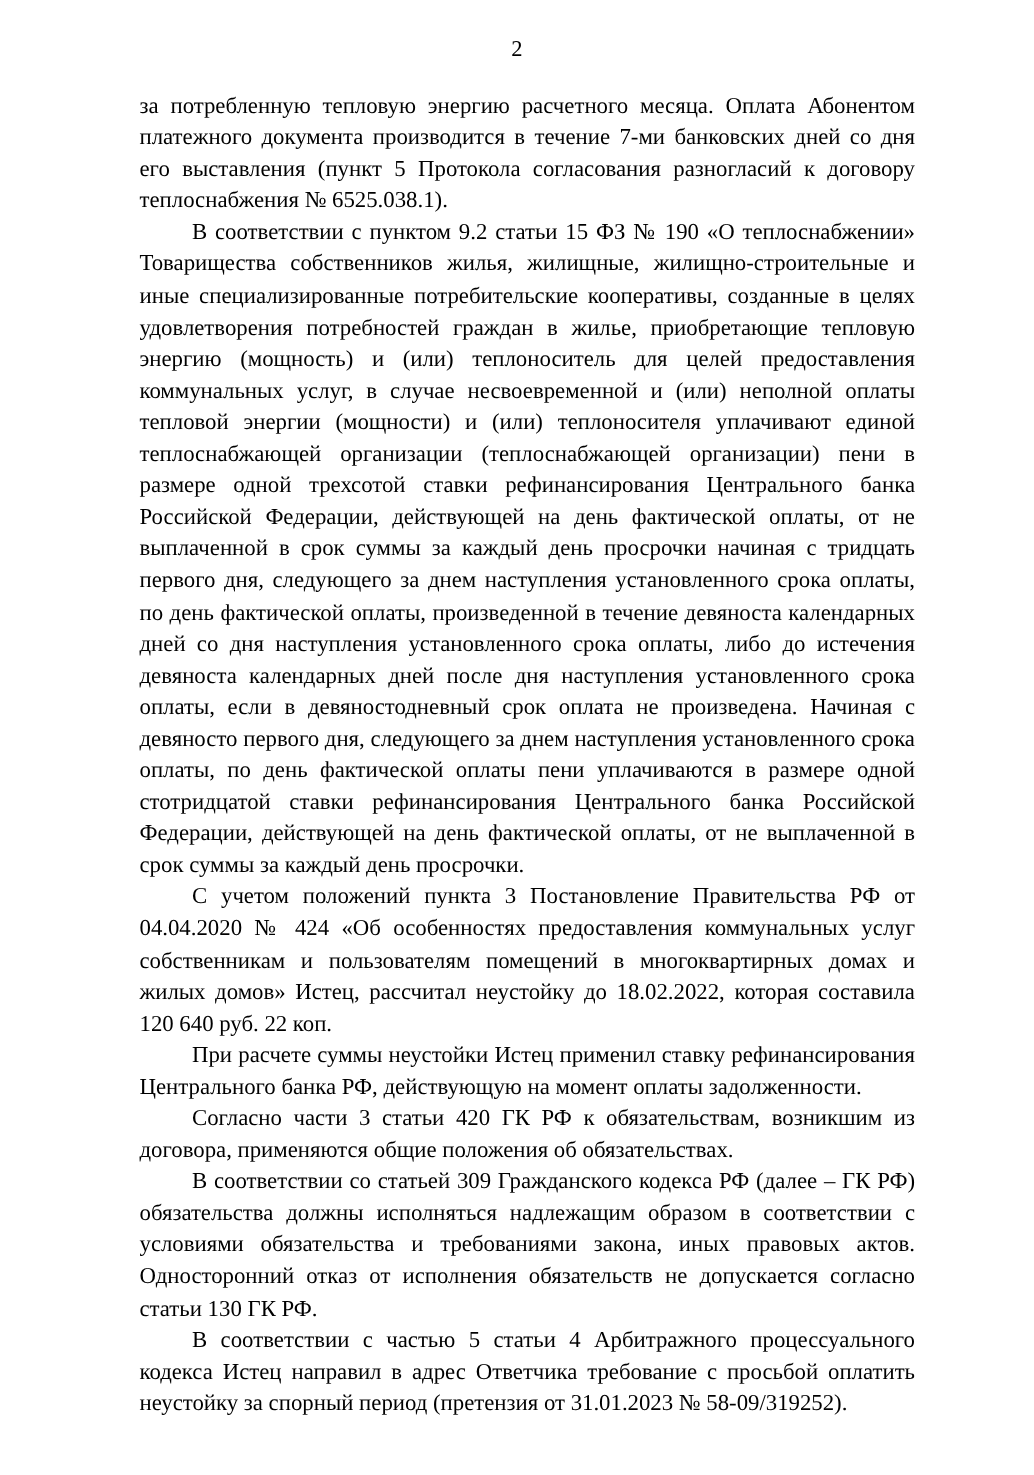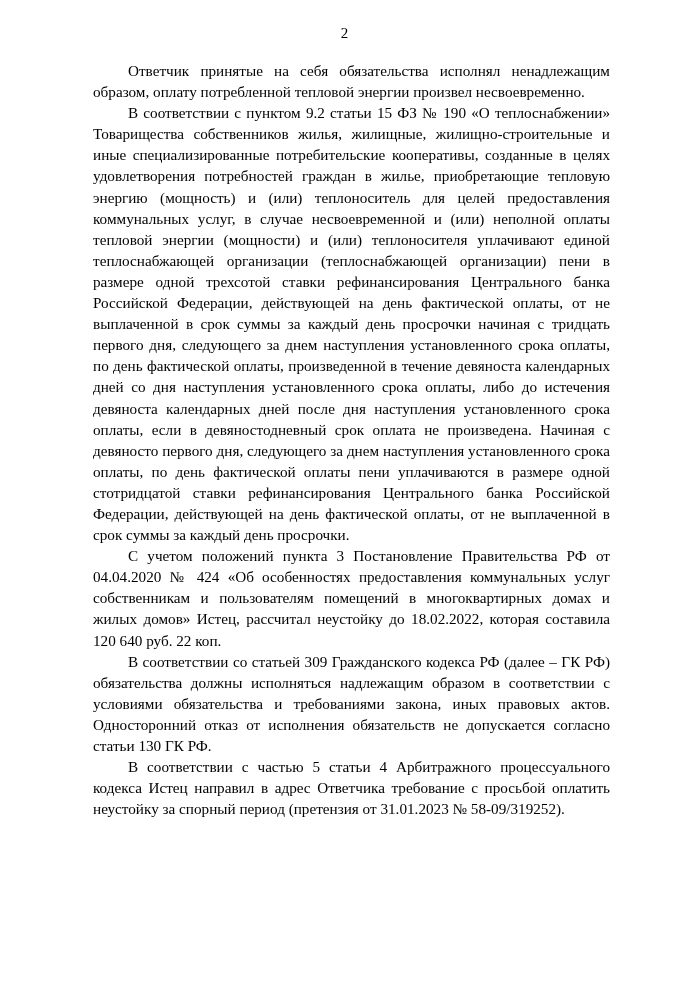--- a/index.html
+++ b/index.html
@@ -56,21 +56,23 @@
   }
 </style>
 </head>
 <body>
 
 <div class="page">
 
   <div class="page-number">2</div>
 
   <div class="body-text">
-    <p class="para">Ответчик принятые на себя обязательства исполнял ненадлежащим образом, оплату потребленной тепловой энергии произвел несвоевременно.</p>
+    <p class="para no-indent">за потребленную тепловую энергию расчетного месяца. Оплата Абонентом платежного документа производится в течение 7-ми банковских дней со дня его выставления (пункт 5 Протокола согласования разногласий к договору теплоснабжения № 6525.038.1).</p>
     <p class="para">В соответствии с пунктом 9.2 статьи 15 ФЗ № 190 «О теплоснабжении» Товарищества собственников жилья, жилищные, жилищно-строительные и иные специализированные потребительские кооперативы, созданные в целях удовлетворения потребностей граждан в жилье, приобретающие тепловую энергию (мощность) и (или) теплоноситель для целей предоставления коммунальных услуг, в случае несвоевременной и (или) неполной оплаты тепловой энергии (мощности) и (или) теплоносителя уплачивают единой теплоснабжающей организации (теплоснабжающей организации) пени в размере одной трехсотой ставки рефинансирования Центрального банка Российской Федерации, действующей на день фактической оплаты, от не выплаченной в срок суммы за каждый день просрочки начиная с тридцать первого дня, следующего за днем наступления установленного срока оплаты, по день фактической оплаты, произведенной в течение девяноста календарных дней со дня наступления установленного срока оплаты, либо до истечения девяноста календарных дней после дня наступления установленного срока оплаты, если в девяностодневный срок оплата не произведена. Начиная с девяносто первого дня, следующего за днем наступления установленного срока оплаты, по день фактической оплаты пени уплачиваются в размере одной стотридцатой ставки рефинансирования Центрального банка Российской Федерации, действующей на день фактической оплаты, от не выплаченной в срок суммы за каждый день просрочки.</p>
     <p class="para">С учетом положений пункта 3 Постановление Правительства РФ от 04.04.2020 № 424 «Об особенностях предоставления коммунальных услуг собственникам и пользователям помещений в многоквартирных домах и жилых домов» Истец, рассчитал неустойку до 18.02.2022, которая составила 120 640 руб. 22 коп.</p>
+    <p class="para">При расчете суммы неустойки Истец применил ставку рефинансирования Центрального банка РФ, действующую на момент оплаты задолженности.</p>
+    <p class="para">Согласно части 3 статьи 420 ГК РФ к обязательствам, возникшим из договора, применяются общие положения об обязательствах.</p>
     <p class="para">В соответствии со статьей 309 Гражданского кодекса РФ (далее – ГК РФ) обязательства должны исполняться надлежащим образом в соответствии с условиями обязательства и требованиями закона, иных правовых актов. Односторонний отказ от исполнения обязательств не допускается согласно статьи 130 ГК РФ.</p>
     <p class="para">В соответствии с частью 5 статьи 4 Арбитражного процессуального кодекса Истец направил в адрес Ответчика требование с просьбой оплатить неустойку за спорный период (претензия от 31.01.2023 № 58-09/319252).</p>
 
   </div>
 
 </div>
 
 </body></html>

